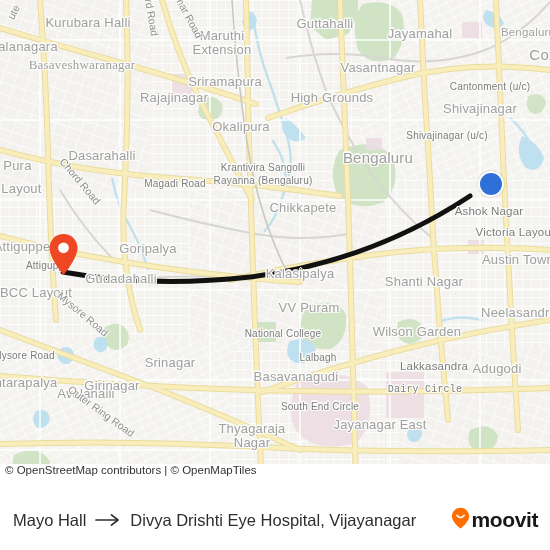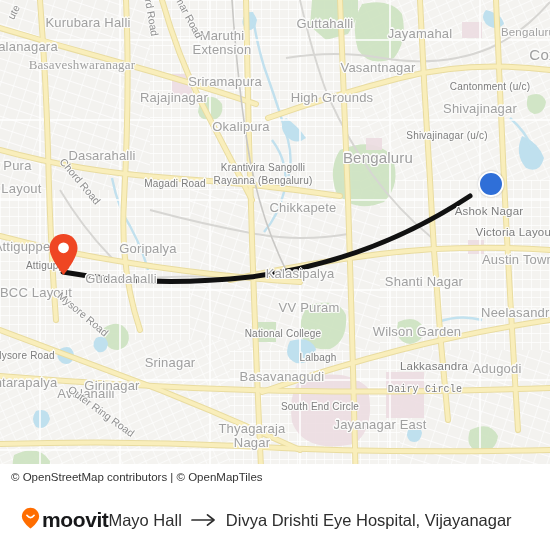--- a/index.html
+++ b/index.html
@@ -113,22 +113,21 @@
 
   
   #attribution-bar {
     position: absolute;
     left: 0;
     top: 464px;
     width: 550px;
     height: 26px;
     background: #ffffff;
     display: flex;
-    align-items: center;
-    padding-left: 11px;
+    padding-left: 5px;
     box-sizing: border-box;
   }
   #attribution-text {
     font-size: 11.5px;
     color: #333333;
     white-space: nowrap;
   }
 
   
   #footer {
@@ -350,21 +349,21 @@
         <div class="map-label sz-sm dark" style="left: 283px; top: 333px;">National College</div>
         <div class="map-label sz-sm dark" style="left: 318px; top: 357px;">Lalbagh</div>
         <div class="map-label sz-md dark" style="left: 434px; top: 366px;">Lakkasandra</div>
         <div class="map-label sz-lg" style="left: 497px; top: 368px;">Adugodi</div>
         <div class="map-label sz-sm dark" style="left: 425px; top: 389px; font-family: Liberation Mono, monospace;">Dairy Circle</div>
         <div class="map-label sz-sm dark" style="left: 24px; top: 355px;">Mysore Road</div>
         <div class="map-label sz-lg" style="left: 86px; top: 385px; margin-top: 8px;">Avalahalli</div>
         <div class="map-label sz-lg" style="left: 170px; top: 362px;">Srinagar</div>
         <div class="map-label sz-lg" style="left: 26px; top: 382px;">ntarapalya</div>
         <div class="map-label sz-lg" style="left: 112px; top: 385px;">Girinagar</div>
-        <div class="map-label sz-lg" style="left: 282px; top: 376px;">Basavanagudi</div>
+        <div class="map-label sz-lg" style="left: 296px; top: 376px;">Basavanagudi</div>
         <div class="map-label sz-sm dark" style="left: 320px; top: 406px;">South End Circle</div>
         <div class="map-label sz-lg" style="left: 380px; top: 424px;">Jayanagar East</div>
         <div class="map-label sz-lg" style="left: 252px; top: 428px;">Thyagaraja</div>
         <div class="map-label sz-lg" style="left: 252px; top: 442px;">Nagar</div>
         <div class="map-label sz-lg" style="left: 342px; top: 450px; margin-top: 44px;">Jayanagar</div>
       </div>
     <div id="road-labels">
         <div class="road-label" style="left: 6px; top: 6px; transform: rotate(-62deg);">ute</div>
         <div class="road-label" style="left: 122px; top: 2px; transform: rotate(80deg);">Chord Road</div>
         <div class="road-label" style="left: 158px; top: 6px; transform: rotate(62deg);">kumar Road</div>
@@ -382,34 +381,34 @@
 
     <div id="destination-marker"></div>
 
 
     <div id="attribution-bar">
       <span id="attribution-text">© OpenStreetMap contributors | © OpenMapTiles</span>
     </div>
   </div>
 
   <div id="footer">
-    <div id="moovit-logo">
-      <span>
-        <svg width="19" height="22" viewBox="0 0 19 22" aria-hidden="true">
-          <path d="M9.5 0.8 C4.7 0.8 0.9 4.6 0.9 9.4 C0.9 15.2 9.5 21.4 9.5 21.4 C9.5 21.4 18.1 15.2 18.1 9.4 C18.1 4.6 14.3 0.8 9.5 0.8 Z" fill="#ff6d00"></path>
-          <path d="M5.9 8.3 q3.6 4.6 7.2 0" stroke="#ffffff" stroke-width="1.7" fill="none" stroke-linecap="round"></path>
-        </svg>
-      </span>
-      <span id="moovit-wordmark">moovit</span>
-    </div>
     <div id="trip-summary">
       <span class="trip-place">Mayo Hall</span>
       <span id="trip-arrow-icon">
         <svg width="26" height="14" viewBox="0 0 26 14" aria-hidden="true">
           <path d="M1 7 H22" stroke="#2e2e2e" stroke-width="1.7" fill="none" stroke-linecap="round"></path>
           <path d="M16.5 1.8 L23 7 L16.5 12.2" stroke="#2e2e2e" stroke-width="1.7" fill="none" stroke-linecap="round" stroke-linejoin="round"></path>
         </svg>
       </span>
       <span class="trip-place">Divya Drishti Eye Hospital, Vijayanagar</span>
     </div>
+    <div id="moovit-logo">
+      <span>
+        <svg width="19" height="22" viewBox="0 0 19 22" aria-hidden="true">
+          <path d="M9.5 0.8 C4.7 0.8 0.9 4.6 0.9 9.4 C0.9 15.2 9.5 21.4 9.5 21.4 C9.5 21.4 18.1 15.2 18.1 9.4 C18.1 4.6 14.3 0.8 9.5 0.8 Z" fill="#ff6d00"></path>
+          <path d="M5.9 8.3 q3.6 4.6 7.2 0" stroke="#ffffff" stroke-width="1.7" fill="none" stroke-linecap="round"></path>
+        </svg>
+      </span>
+      <span id="moovit-wordmark">moovit</span>
+    </div>
   </div>
 
 </div>
 
 </body></html>

